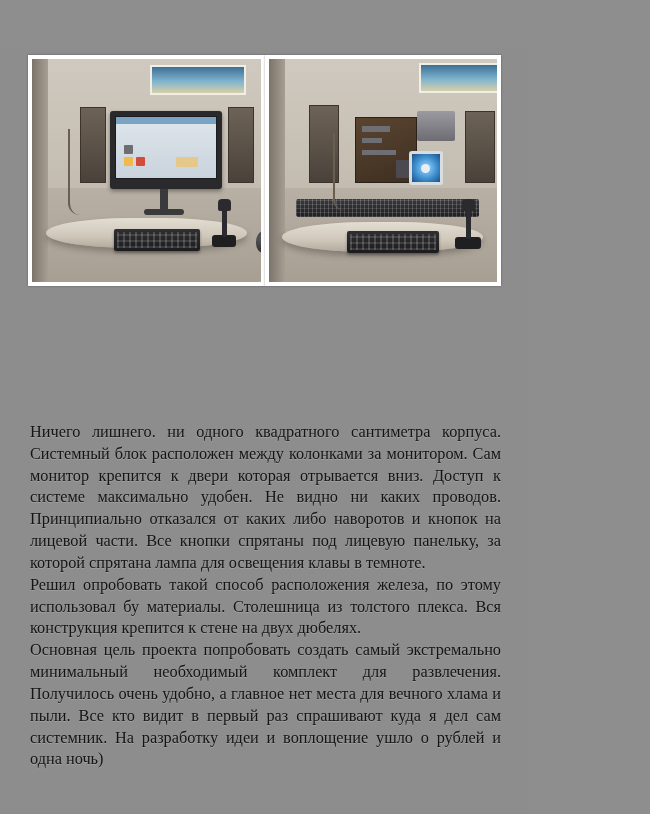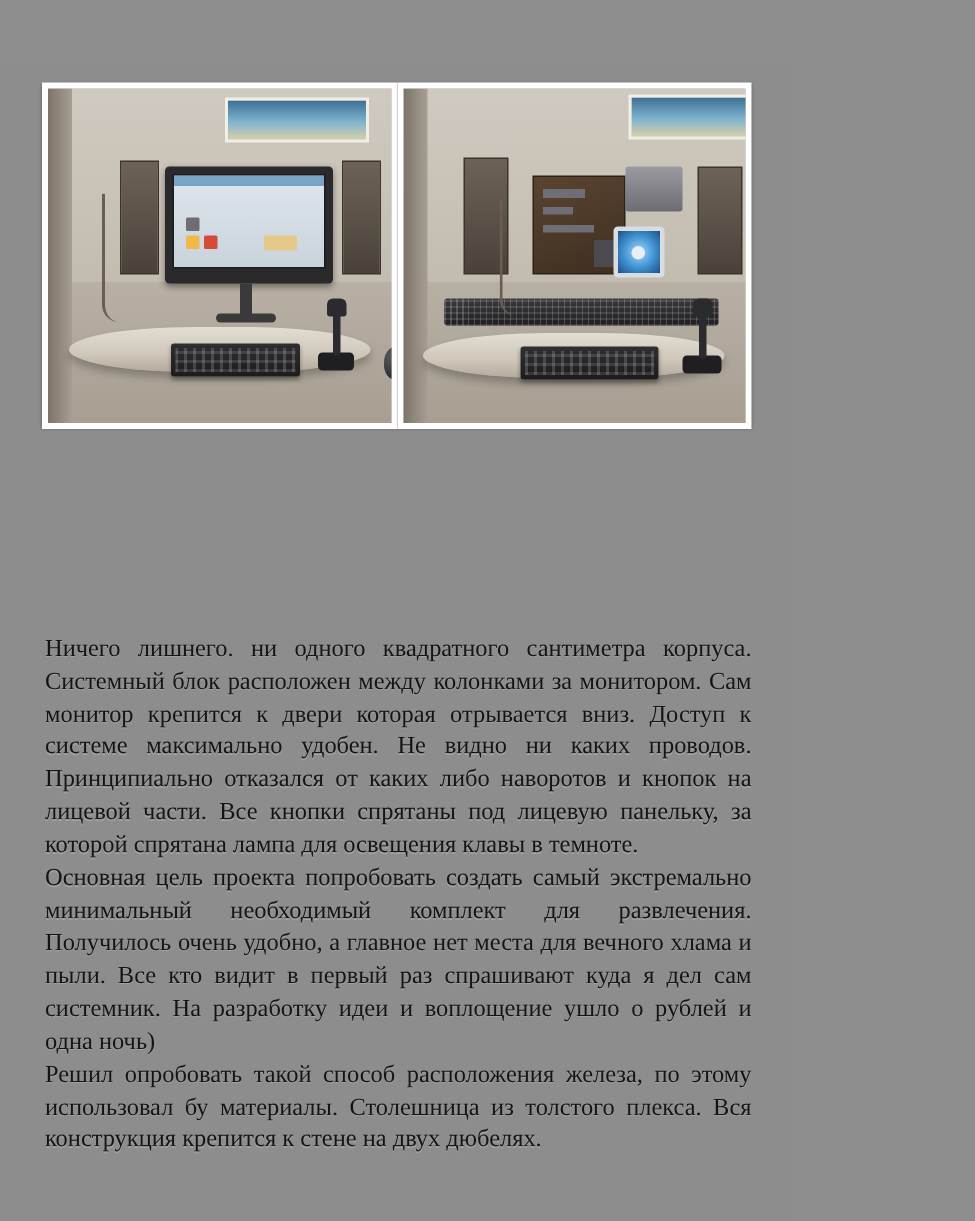--- a/index.html
+++ b/index.html
@@ -295,17 +295,17 @@
         <div class="joystick-top" style="left:193px; top:140px;"></div>
 
         <div class="cable" style="left:64px; top:74px; width:22px; height:78px;"></div>
       </div>
     </div>
 
   </div>
 
   <div class="text-block">
     <p>Ничего лишнего. ни одного квадратного сантиметра корпуса. Системный блок расположен между колонками за монитором. Сам монитор крепится к двери которая отрывается вниз. Доступ к системе максимально удобен. Не видно ни каких проводов. Принципиально отказался от каких либо наворотов и кнопок на лицевой части. Все кнопки спрятаны под лицевую панельку, за которой спрятана лампа для освещения клавы в темноте.</p>
+    <p>Решил опробовать такой способ расположения железа, по этому использовал бу материалы. Столешница из толстого плекса. Вся конструкция крепится к стене на двух дюбелях.</p>
     <p>Основная цель проекта попробовать создать самый экстремально минимальный необходимый комплект для развлечения. Получилось очень удобно, а главное нет места для вечного хлама и пыли. Все кто видит в первый раз спрашивают куда я дел сам системник. На разработку идеи и воплощение ушло о рублей и одна ночь)</p>
-    <p>Решил опробовать такой способ расположения железа, по этому использовал бу материалы. Столешница из толстого плекса. Вся конструкция крепится к стене на двух дюбелях.</p>
   </div>
 
 </div>
 
 </body></html>

